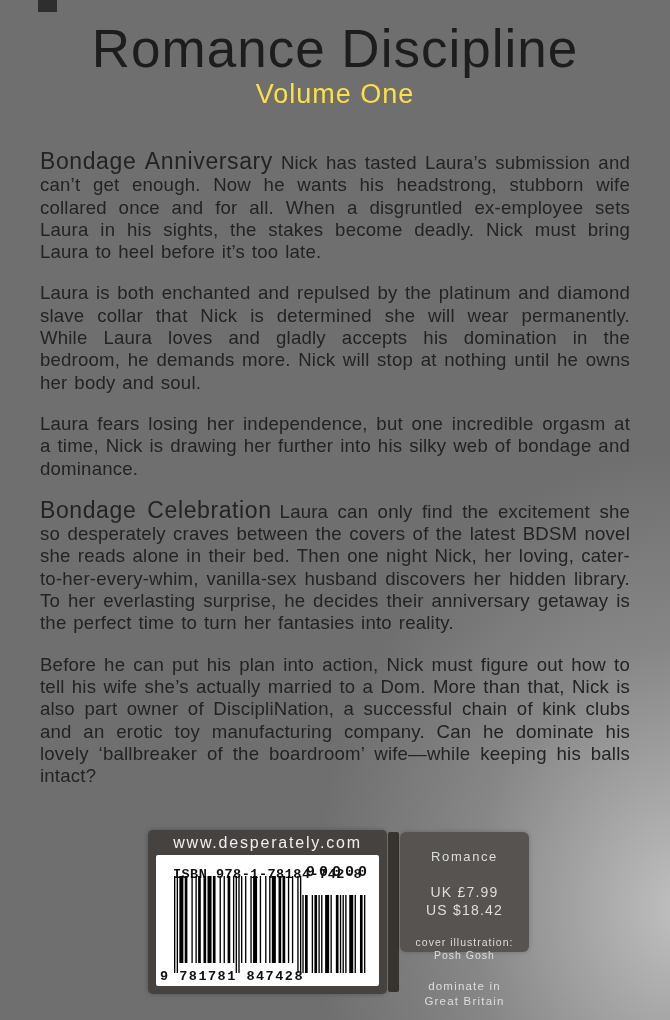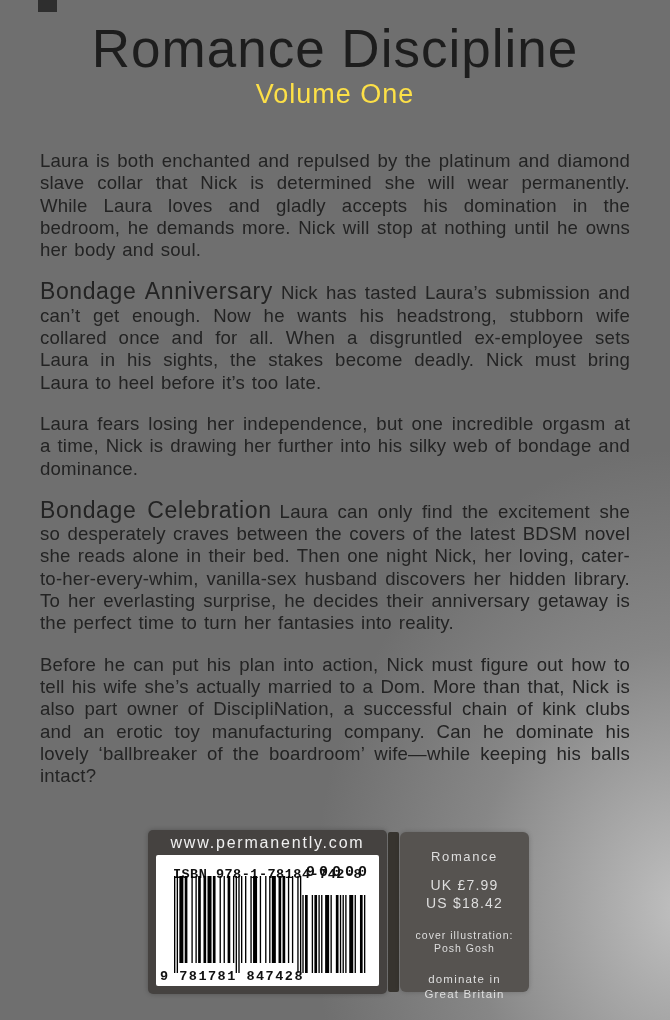--- a/index.html
+++ b/index.html
@@ -39,21 +39,21 @@
   .bh{font-size:23px;letter-spacing:.6px;padding-right:8px;}
   .bh:empty{display:none;padding:0;}
   
   .pub-box{
     position:absolute;left:148px;top:830px;width:239px;height:164px;
     background:var(--panel_dark);border-radius:5px;
     box-shadow:0 0 5px rgba(0,0,0,.25);
   }
   .divider{position:absolute;left:388px;top:832px;width:11px;height:160px;background:#37342f;border-radius:2px;}
   .info-box{
-    position:absolute;left:400px;top:832px;width:129px;height:160px;
+    position:absolute;left:400px;top:832px;width:129px;height:120px;
     background:var(--panel_light);border-radius:6px;
     box-shadow:0 0 5px rgba(0,0,0,.2);
     color:var(--panel_text);text-align:center;
     padding-top:17px;
   }
   .site{
     text-align:center;color:#f0f0f0;font-size:16px;letter-spacing:1.8px;
     margin-top:3px;height:20px;line-height:20px;
   }
   .barcode-box{
@@ -71,42 +71,42 @@
   }
   svg.bc-main{position:absolute;left:18px;top:21px;}
   svg.bc-supp{position:absolute;right:13px;top:40px;}
   .isbn-digits{
     position:absolute;left:4px;bottom:2px;
     font-size:13.5px;letter-spacing:1.5px;font-weight:700;color:#111;
     background:transparent;
   }
   
   .genre{font-size:13px;letter-spacing:1.6px;}
-  .prices{margin-top:13px;font-size:14px;letter-spacing:1.2px;line-height:17.5px;}
+  .prices{margin-top:20px;font-size:14px;letter-spacing:1.2px;line-height:17.5px;}
   .illus{margin-top:17px;font-size:10.5px;letter-spacing:1px;line-height:13px;}
   .printed{margin-top:17px;font-size:11.5px;letter-spacing:1.2px;line-height:14.5px;}
 </style>
 </head>
 <body>
 
 <div class="top-mark"></div>
 
 <h1 class="title">Romance Discipline</h1>
 <h2 class="subtitle">Volume One</h2>
 
 <div class="blurbs">
+  <p class="blurb"><span class="bh">Bondage Anniversary</span><span class="bt">Nick has tasted Laura’s submission and can’t get enough. Now he wants his headstrong, stubborn wife collared once and for all. When a disgruntled ex-employee sets Laura in his sights, the stakes become deadly. Nick must bring Laura to heel before it’s too late.</span></p>
   <p class="blurb"><span class="bt">Laura is both enchanted and repulsed by the platinum and diamond slave collar that Nick is determined she will wear permanently. While Laura loves and gladly accepts his domination in the bedroom, he demands more. Nick will stop at nothing until he owns her body and soul.</span></p>
-  <p class="blurb"><span class="bh">Bondage Anniversary</span><span class="bt">Nick has tasted Laura’s submission and can’t get enough. Now he wants his headstrong, stubborn wife collared once and for all. When a disgruntled ex-employee sets Laura in his sights, the stakes become deadly. Nick must bring Laura to heel before it’s too late.</span></p>
   <p class="blurb"><span class="bt">Laura fears losing her independence, but one incredible orgasm at a time, Nick is drawing her further into his silky web of bondage and dominance.</span></p>
   <p class="blurb"><span class="bh">Bondage Celebration</span><span class="bt">Laura can only find the excitement she so desperately craves between the covers of the latest BDSM novel she reads alone in their bed. Then one night Nick, her loving, cater-to-her-every-whim, vanilla-sex husband discovers her hidden library. To her everlasting surprise, he decides their anniversary getaway is the perfect time to turn her fantasies into reality.</span></p>
   <p class="blurb"><span class="bt">Before he can put his plan into action, Nick must figure out how to tell his wife she’s actually married to a Dom. More than that, Nick is also part owner of DiscipliNation, a successful chain of kink clubs and an erotic toy manufacturing company. Can he dominate his lovely ‘ballbreaker of the boardroom’ wife—while keeping his balls intact?</span></p>
 </div>
 
 <div class="pub-box">
-  <div class="site">www.permanently.com</div>
+  <div class="site">www.desperately.com</div>
   <div class="barcode-box">
     <div class="isbn-line mono">ISBN 978-1-78184-742-8</div>
     <div class="price-code mono">90000</div>
     <svg class="bc-main" width="128" height="99" xmlns="http://www.w3.org/2000/svg">
         <rect x="0.00" y="0" width="1.34" height="97" fill="#000"></rect>
         <rect x="2.68" y="0" width="1.34" height="97" fill="#000"></rect>
         <rect x="5.36" y="0" width="4.02" height="87" fill="#000"></rect>
         <rect x="10.72" y="0" width="2.68" height="87" fill="#000"></rect>
         <rect x="17.42" y="0" width="1.34" height="87" fill="#000"></rect>
         <rect x="21.44" y="0" width="1.34" height="87" fill="#000"></rect>

